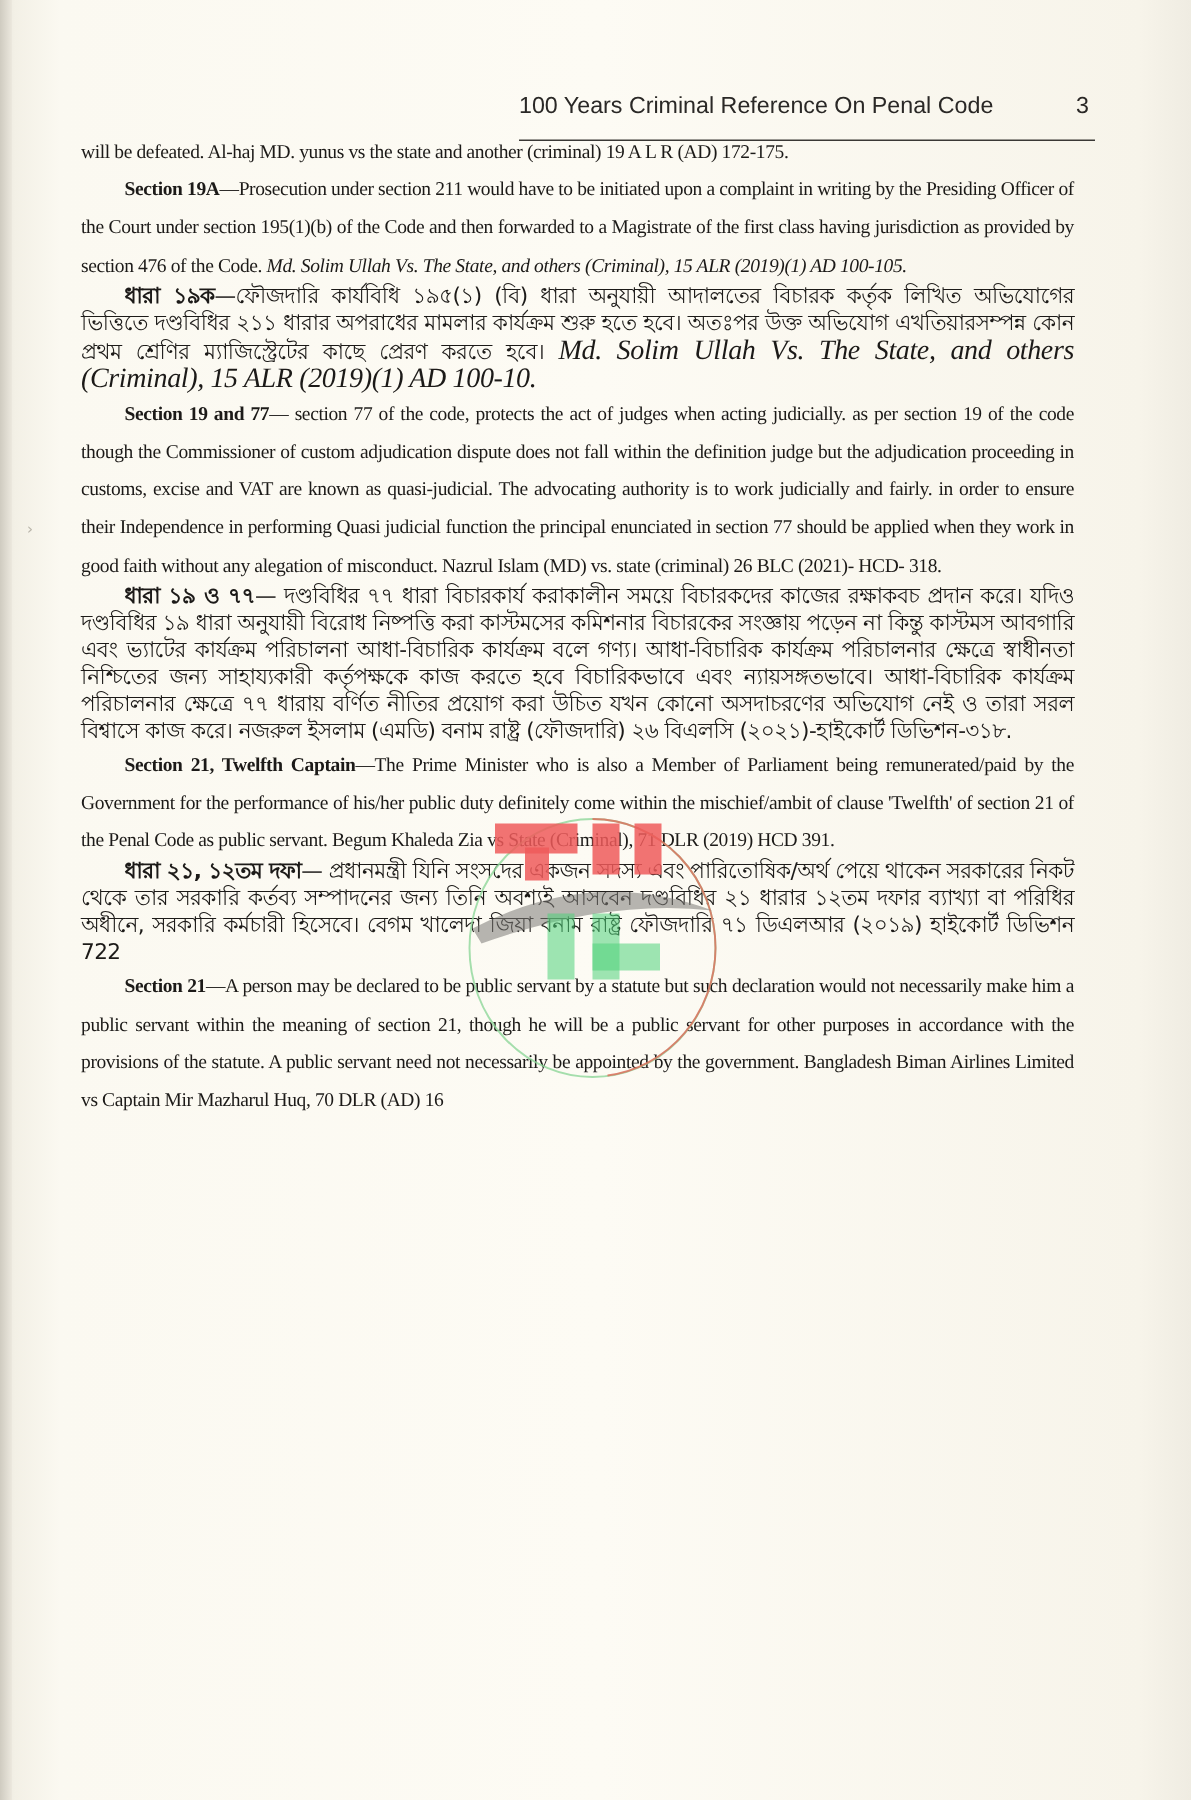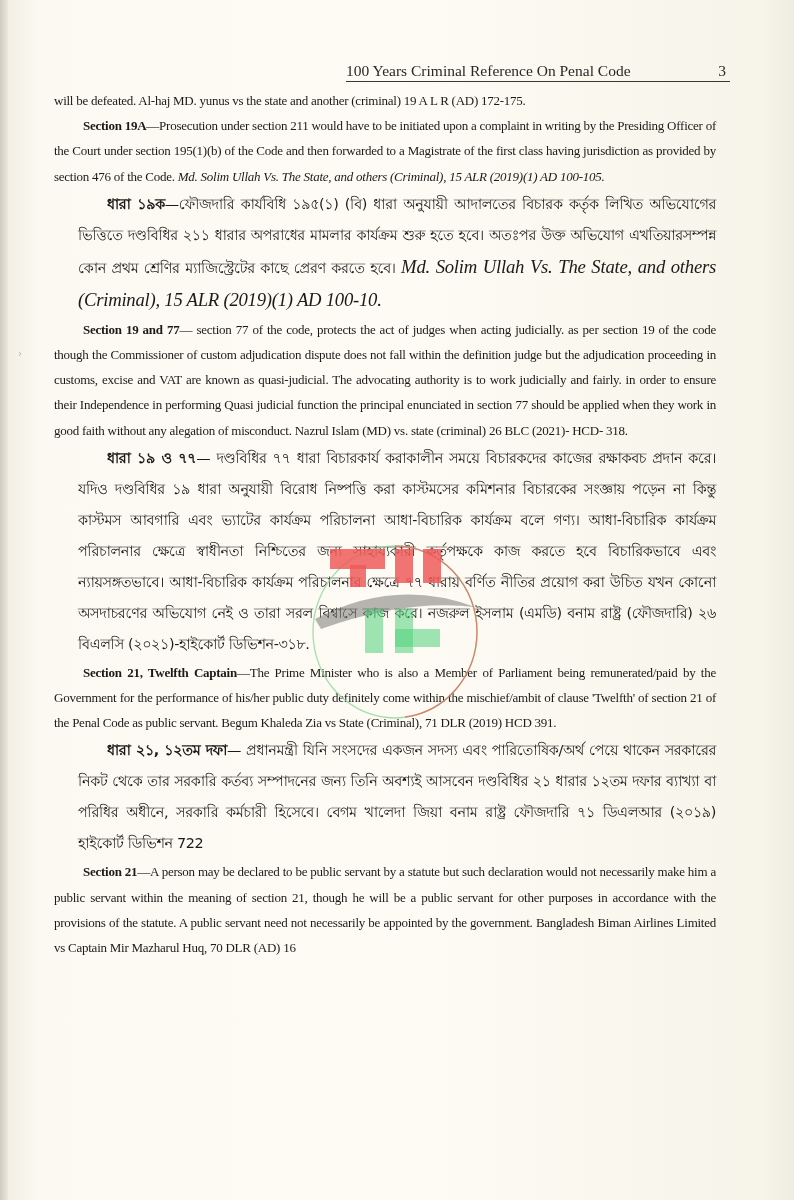--- a/index.html
+++ b/index.html
@@ -6,32 +6,32 @@
   body {
     width:794px; height:1200px; overflow:hidden; position:relative;
     background: linear-gradient(90deg, #e9e6dc 0px, #f3f0e6 10px, #fbf9f1 40px, #fdfbf4 400px, #f7f4ea 760px, #efece2 794px);
     font-family: "Liberation Serif", "DejaVu Serif", serif;
     color:#1c1a18;
   }
   .spine { position:absolute; left:0; top:0; width:8px; height:1200px; background:linear-gradient(90deg,#cfcbc0,#ece8de); }
   .header {
     position:absolute; left:346px; top:58px; width:384px; height:22px;
     border-bottom:1.5px solid #3a3835;
-    font-family:Liberation Serif, serif; font-size:15.5px; color:#2a2826;
-    display:flex; justify-content:space-between; align-items:flex-end; padding-bottom:1px;
+    font-family:Liberation Sans, sans-serif; font-size:15.5px; color:#2a2826;
+    display:flex; justify-content:space-between; align-items:flex-end; padding-bottom:13px;
   }
   .header .pn { padding-right:4px; }
   .content { position:absolute; left:54px; top:88px; width:662px; }
   p {
     margin:0; font-size:13px; line-height:25.2px; text-align:justify;
     letter-spacing:-0.25px;
   }
   p.ind { text-indent:29px; }
   p .h { font-weight:bold; }
-  p.bn { font-family:"DejaVu Sans", sans-serif; font-size:14.4px; line-height:31px; letter-spacing:-0.4px;margin-left:24px; }
+  p.bn { font-family:"DejaVu Sans", sans-serif; font-size:14.4px; line-height:18px; letter-spacing:-0.4px; }
   p.bn .h { font-weight:bold; }
   i { font-style:italic; }
   .watermark { position:absolute; left:295px; top:537px; width:200px; height:185px; pointer-events:none; }
   .mark { position:absolute; left:18px; top:348px; font-size:10px; color:#b9b5aa; font-family:"DejaVu Sans",sans-serif; }
 </style>
 </head>
 <body>
 
 <div class="spine"></div>
 

